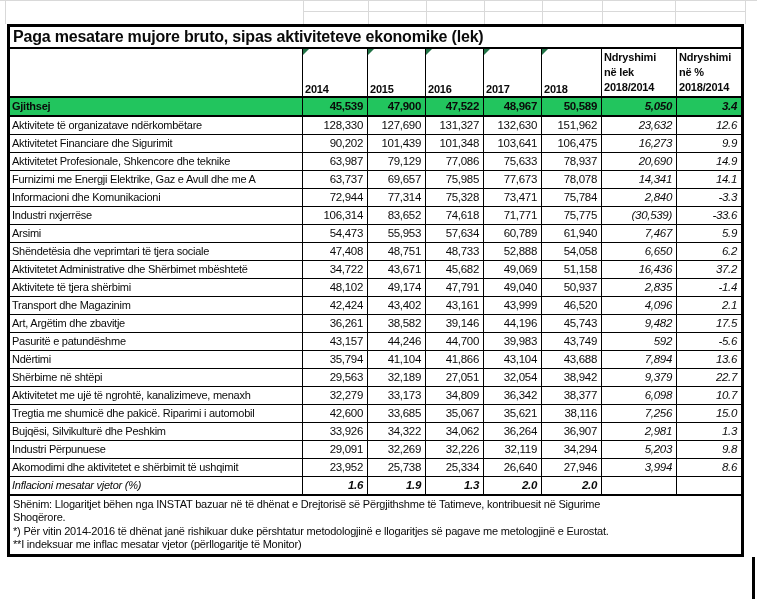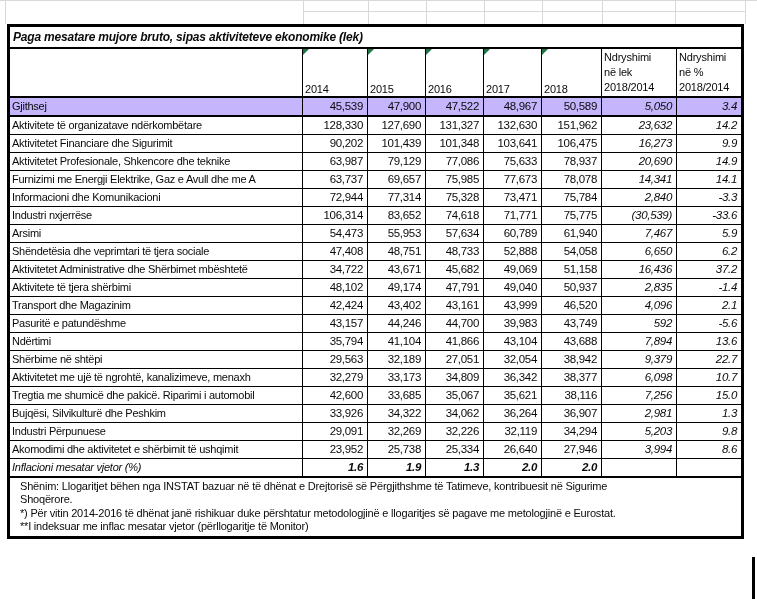--- a/index.html
+++ b/index.html
@@ -15,50 +15,50 @@
 
   table.main{
     position:absolute;left:7px;top:24px;
     border-collapse:collapse;table-layout:fixed;width:734px;
     border:3px solid #000;
   }
   td{border:1px solid #000;overflow:hidden;white-space:nowrap;box-sizing:border-box;}
 
   .title-row td{
     border-bottom:2px solid #000;border-left:none;border-right:none;
-    height:22px;font-size:12px;font-weight:700;padding:0 3px;letter-spacing:-0.2px;font-style:italic;
+    height:22px;font-size:16px;font-weight:700;padding:0 3px;letter-spacing:-0.2px;
   }
   .head-row td{
     border-bottom:2px solid #000;height:47px;vertical-align:bottom;
-    font-size:11px;font-weight:400;padding:1px 2px;letter-spacing:-0.2px;
+    font-size:11px;font-weight:700;padding:1px 2px;letter-spacing:-0.2px;
   }
   .head-row td.chg-h{vertical-align:top;white-space:pre-line;line-height:15px;}
   .year-h{position:relative;margin-left:9px;}
   .tri{
     position:absolute;top:0;left:0;width:0;height:0;
     border-left:6px solid #217346;border-bottom:6px solid transparent;
   }
   .lbl{
     font-size:11px;font-weight:400;padding:0 2px;height:18px;
     letter-spacing:-0.25px;line-height:17px;
   }
   .num{
     font-size:11.5px;text-align:right;padding:0 4px;height:18px;
     letter-spacing:-0.3px;line-height:17px;
   }
   .ital{font-style:italic;margin-top:32px;}
   .total-row td{
-    background:#c4b5fd;font-weight:400;
+    background:#22c55e;font-weight:700;
     border-top:2px solid #000;border-bottom:2px solid #000;
   }
   .infl-row .lbl{font-weight:400;font-style:italic;}
   .infl-row .num{font-weight:700;font-style:italic;}
   .foot-row td{
     border-top:2px solid #000;border-left:none;border-right:none;
-    padding:2px 10px;height:55px;vertical-align:top;white-space:normal;
+    padding:2px 3px;height:55px;vertical-align:top;white-space:normal;
   }
   .foot-row div{font-size:11px;line-height:13.5px;letter-spacing:-0.2px;white-space:nowrap;overflow:hidden;}
   .right-bar{position:absolute;left:752px;top:557px;width:3px;height:42px;background:#000;}
 </style>
 </head>
 <body>
 
 <div>
   <div class="gridline gl-h" style="top:0;left:0;width:757px;"></div>
   <div class="gridline gl-h" style="top:11px;left:303px;width:442px;"></div>
@@ -115,21 +115,21 @@
   </tbody>
   <tbody id="rows">
       <tr class="data-row">
         <td class="lbl">Aktivitete të organizatave ndërkombëtare</td>
         <td class="num">128,330</td>
         <td class="num">127,690</td>
         <td class="num">131,327</td>
         <td class="num">132,630</td>
         <td class="num">151,962</td>
         <td class="num ital">23,632</td>
-        <td class="num ital">14.2</td>
+        <td class="num ital">12.6</td>
       </tr>
       <tr class="data-row">
         <td class="lbl">Aktivitetet Financiare dhe Sigurimit</td>
         <td class="num">90,202</td>
         <td class="num">101,439</td>
         <td class="num">101,348</td>
         <td class="num">103,641</td>
         <td class="num">106,475</td>
         <td class="num ital">16,273</td>
         <td class="num ital">9.9</td>
@@ -216,20 +216,30 @@
       </tr>
       <tr class="data-row">
         <td class="lbl">Transport dhe Magazinim</td>
         <td class="num">42,424</td>
         <td class="num">43,402</td>
         <td class="num">43,161</td>
         <td class="num">43,999</td>
         <td class="num">46,520</td>
         <td class="num ital">4,096</td>
         <td class="num ital">2.1</td>
+      </tr>
+      <tr class="data-row">
+        <td class="lbl">Art, Argëtim dhe zbavitje</td>
+        <td class="num">36,261</td>
+        <td class="num">38,582</td>
+        <td class="num">39,146</td>
+        <td class="num">44,196</td>
+        <td class="num">45,743</td>
+        <td class="num ital">9,482</td>
+        <td class="num ital">17.5</td>
       </tr>
       <tr class="data-row">
         <td class="lbl">Pasuritë e patundëshme</td>
         <td class="num">43,157</td>
         <td class="num">44,246</td>
         <td class="num">44,700</td>
         <td class="num">39,983</td>
         <td class="num">43,749</td>
         <td class="num ital">592</td>
         <td class="num ital">-5.6</td>

